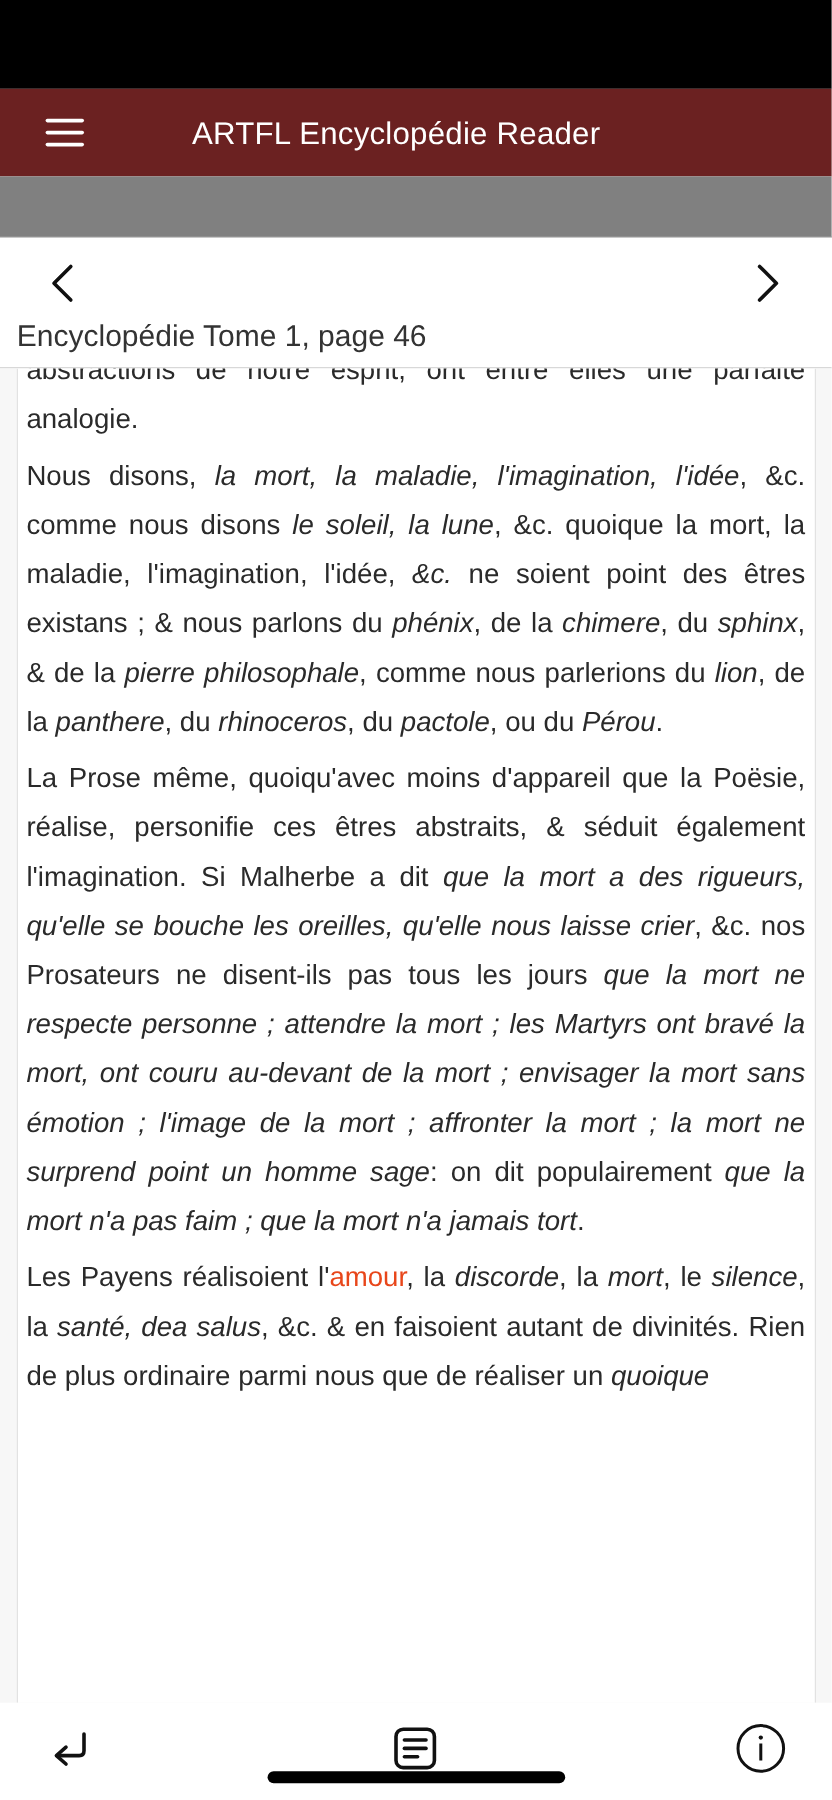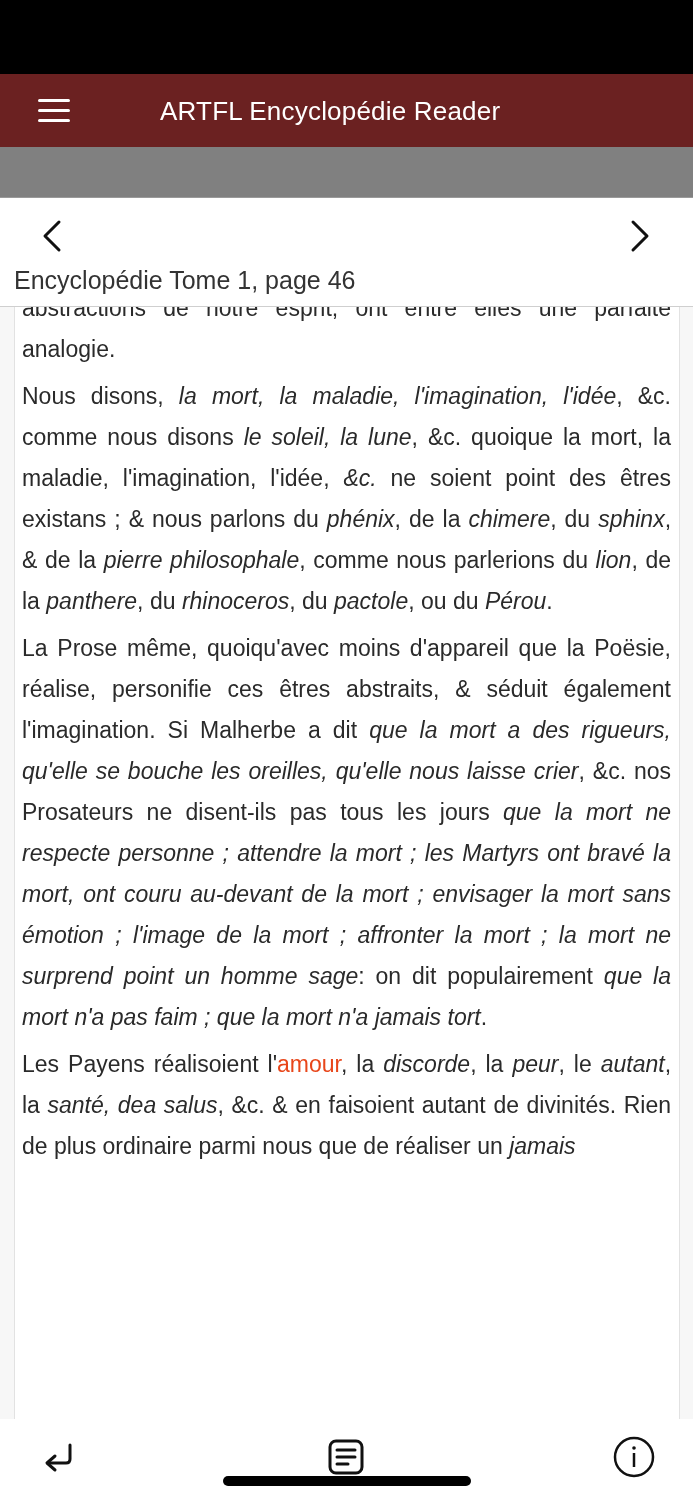--- a/index.html
+++ b/index.html
@@ -86,21 +86,21 @@
   </div>
   <div class="page-label">Encyclopédie Tome 1, page 46</div>
 </nav>
 
 <main class="content-outer">
   <div class="content-panel">
     <div class="text" id="article-text">
         <p><span>abstractions de notre esprit, ont entre elles une parfaite analogie.</span></p>
         <p><span>Nous disons, </span><i>la mort, la maladie, l'imagination, l'idée</i><span>, &amp;c. comme nous disons </span><i>le soleil, la lune</i><span>, &amp;c. quoique la mort, la maladie, l'imagination, l'idée, </span><i>&amp;c.</i><span> ne soient point des êtres existans ; &amp; nous parlons du </span><i>phénix</i><span>, de la </span><i>chimere</i><span>, du </span><i>sphinx</i><span>, &amp; de la </span><i>pierre philosophale</i><span>, comme nous parlerions du </span><i>lion</i><span>, de la </span><i>panthere</i><span>, du </span><i>rhinoceros</i><span>, du </span><i>pactole</i><span>, ou du </span><i>Pérou</i><span>.</span></p>
         <p><span>La Prose même, quoiqu'avec moins d'appareil que la Poësie, réalise, personifie ces êtres abstraits, &amp; séduit également l'imagination. Si Malherbe a dit </span><i>que la mort a des rigueurs, qu'elle se bouche les oreilles, qu'elle nous laisse crier</i><span>, &amp;c. nos Prosateurs ne disent-ils pas tous les jours </span><i>que la mort ne respecte personne ; attendre la mort ; les Martyrs ont bravé la mort, ont couru au-devant de la mort ; envisager la mort sans émotion ; l'image de la mort ; affronter la mort ; la mort ne surprend point un homme sage</i><span>: on dit populairement </span><i>que la mort n'a pas faim ; que la mort n'a jamais tort</i><span>.</span></p>
-        <p><span>Les Payens réalisoient l'</span><span class="link">amour</span><span>, la </span><i>discorde</i><span>, la </span><i>peur</i><span>, le </span><i>autant</i><span>, la </span><i>santé, dea salus</i><span>, &amp;c. &amp; en faisoient autant de divinités. Rien de plus ordinaire parmi nous que de réaliser un </span><i>jamais</i></p>
+        <p><span>Les Payens réalisoient l'</span><span class="link">amour</span><span>, la </span><i>discorde</i><span>, la </span><i>mort</i><span>, le </span><i>silence</i><span>, la </span><i>santé, dea salus</i><span>, &amp;c. &amp; en faisoient autant de divinités. Rien de plus ordinaire parmi nous que de réaliser un </span><i>quoique</i></p>
       </div>
   </div>
 </main>
 
 <footer class="bottom-bar">
   <div class="bb-icon bb-return">
     <svg viewBox="0 0 40 40" width="40" height="40">
       <path d="M32 8 V22 Q32 26 28 26 H10" fill="none" stroke="#111" stroke-width="3" stroke-linecap="round"></path>
       <polyline points="17,19 9,26 17,33" fill="none" stroke="#111" stroke-width="3" stroke-linecap="round" stroke-linejoin="round"></polyline>
     </svg>

